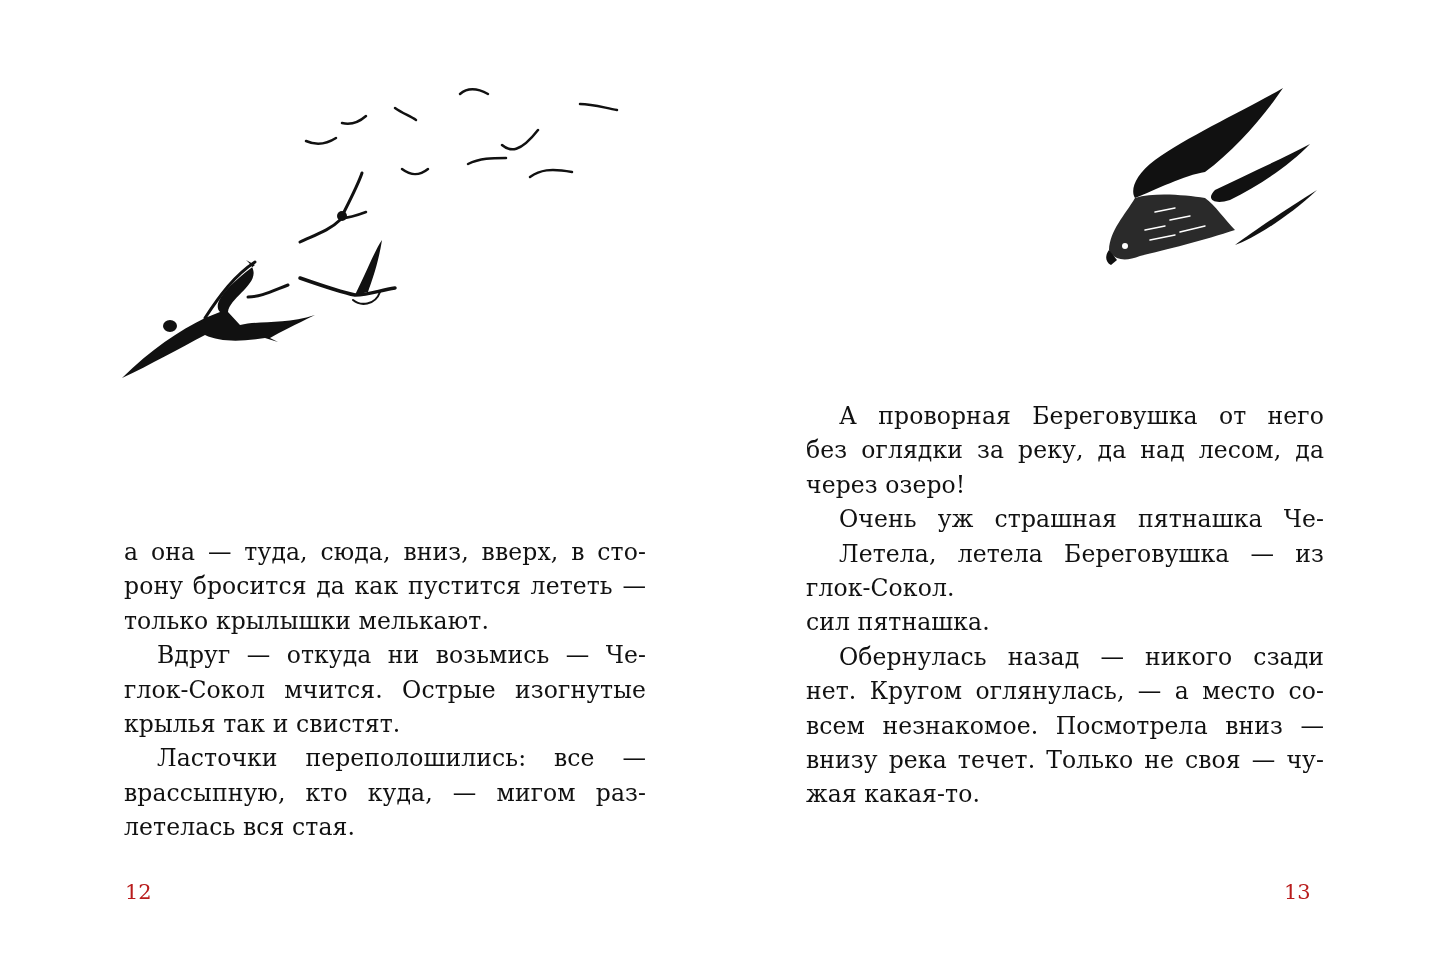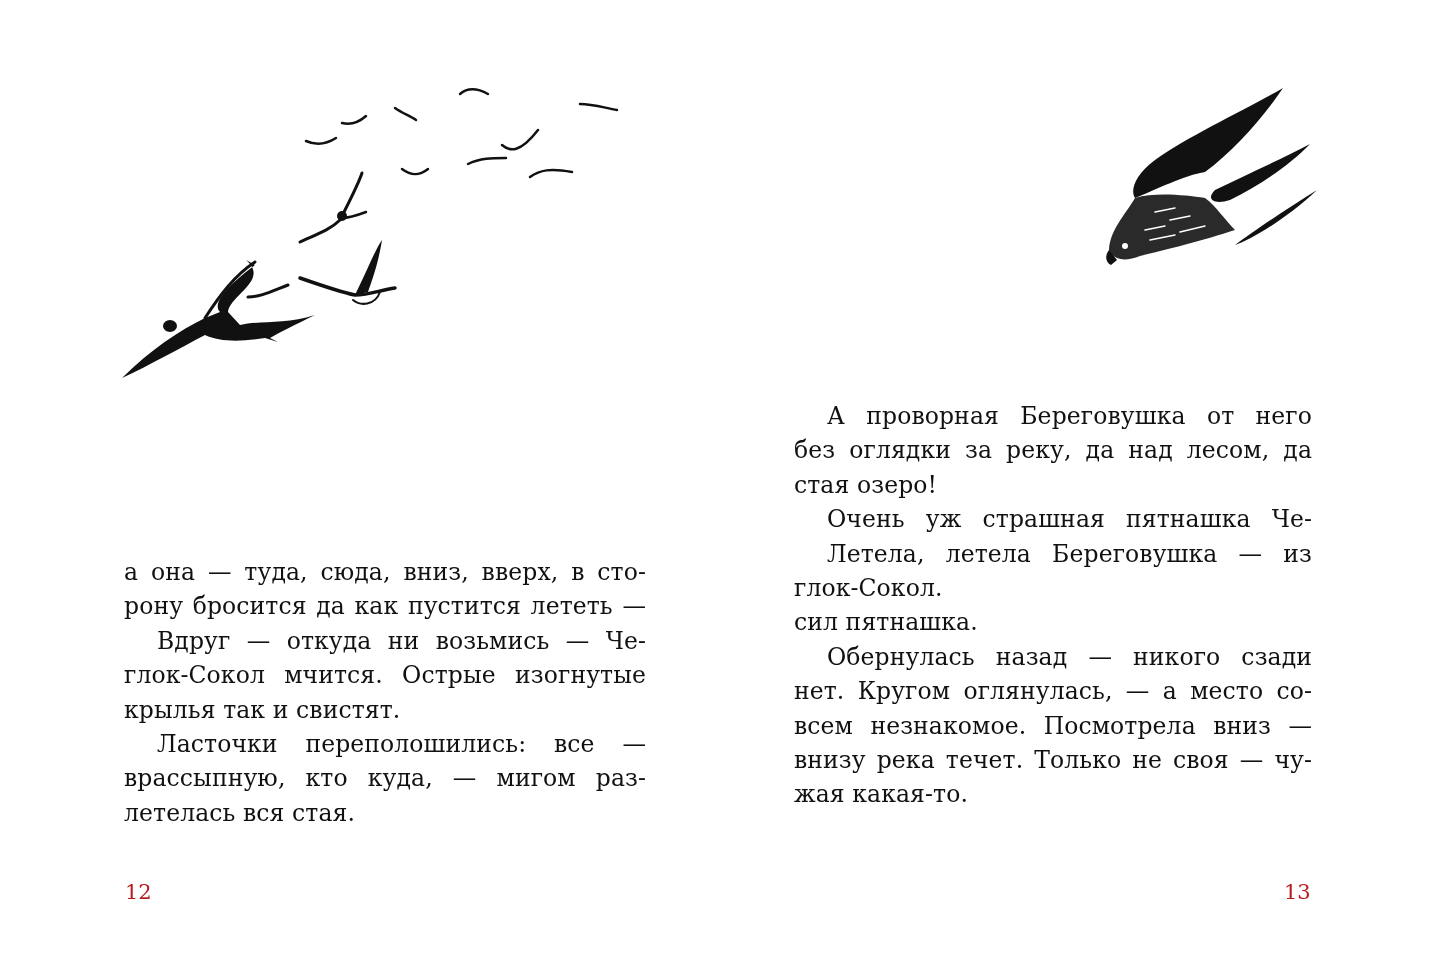--- a/index.html
+++ b/index.html
@@ -2,22 +2,22 @@
 <html><head>
 <meta charset="utf-8">
 <style>
   html, body { margin: 0; padding: 0; background: #ffffff; }
   body { width: 1445px; height: 963px; position: relative; overflow: hidden;
          font-family: "DejaVu Serif", "Liberation Serif", serif; color: #111; }
   .page { position: absolute; top: 0; height: 963px; }
   .page-left { left: 0; width: 722px; }
   .page-right { left: 722px; width: 723px; }
   .text-block { position: absolute; font-size: 23.5px; line-height: 34.4px; letter-spacing: 0.1px; }
-  .left-text { left: 124px; top: 535px; width: 522px; margin-top: 20px; }
-  .right-text { left: 72px; top: 399px; width: 518px; }
+  .left-text { left: 124px; top: 535px; width: 522px; }
+  .right-text { left: 84px; top: 399px; width: 518px; }
   .line { display: block; white-space: nowrap; text-align: justify; text-align-last: justify; height: 34.4px; }
   .line.last { text-align-last: left; }
   .line.indent { padding-left: 33px; }
   .page-num { position: absolute; top: 880px; font-size: 21px; color: #b91c1c; }
   .num-left { left: 125px; }
   .num-right { left: 562px; text-align: center; }
   .illus { position: absolute; }
   .swallows { left: 110px; top: 80px; width: 550px; height: 320px; }
   .falcon { left: 373px; top: 80px; width: 230px; height: 200px; }
   svg path, svg ellipse { fill: #111; }
@@ -52,20 +52,21 @@
       <path class="stroke" stroke-width="2.5" d="M392,65 C400,72 410,73 428,50"></path>
       <path class="stroke" stroke-width="2.5" d="M358,84 C370,78 382,78 396,78"></path>
       <path class="stroke" stroke-width="2.5" d="M292,89 C300,95 308,97 318,89"></path>
       <path class="stroke" stroke-width="2.5" d="M420,97 C430,90 440,88 462,92"></path>
     </svg>
   </div>
 
   <div class="text-block left-text">
     <span class="line">а она — туда, сюда, вниз, вверх, в сто-</span>
     <span class="line">рону бросится да как пустится лететь —</span>
+    <span class="line last">только крылышки мелькают.</span>
     <span class="line indent">Вдруг — откуда ни возьмись — Че-</span>
     <span class="line">глок-Сокол мчится. Острые изогнутые</span>
     <span class="line last">крылья так и свистят.</span>
     <span class="line indent">Ласточки переполошились: все —</span>
     <span class="line">врассыпную, кто куда, — мигом раз-</span>
     <span class="line last">летелась вся стая.</span>
   </div>
 
   <div class="page-num num-left">12</div>
 </div>
@@ -85,21 +86,21 @@
       <path class="stroke" stroke="#fff" style="stroke:#fff" stroke-width="1.5" d="M50,150 L70,146 M55,160 L80,155 M75,140 L95,136 M85,152 L110,146 M60,132 L80,128"></path>
 
       <path d="M14,170 C10,175 10,182 16,185 L22,180 Z"></path>
       <ellipse cx="30" cy="166" rx="3" ry="3" style="fill:#fff"></ellipse>
     </svg>
   </div>
 
   <div class="text-block right-text">
     <span class="line indent">А проворная Береговушка от него</span>
     <span class="line">без оглядки за реку, да над лесом, да</span>
-    <span class="line last">стая озеро!</span>
+    <span class="line last">через озеро!</span>
     <span class="line indent">Очень уж страшная пятнашка Че-</span>
     <span class="line indent">Летела, летела Береговушка — из</span>
     <span class="line last">глок-Сокол.</span>
     <span class="line last">сил пятнашка.</span>
     <span class="line indent">Обернулась назад — никого сзади</span>
     <span class="line">нет. Кругом оглянулась, — а место со-</span>
     <span class="line">всем незнакомое. Посмотрела вниз —</span>
     <span class="line">внизу река течет. Только не своя — чу-</span>
     <span class="line last">жая какая-то.</span>
   </div>

